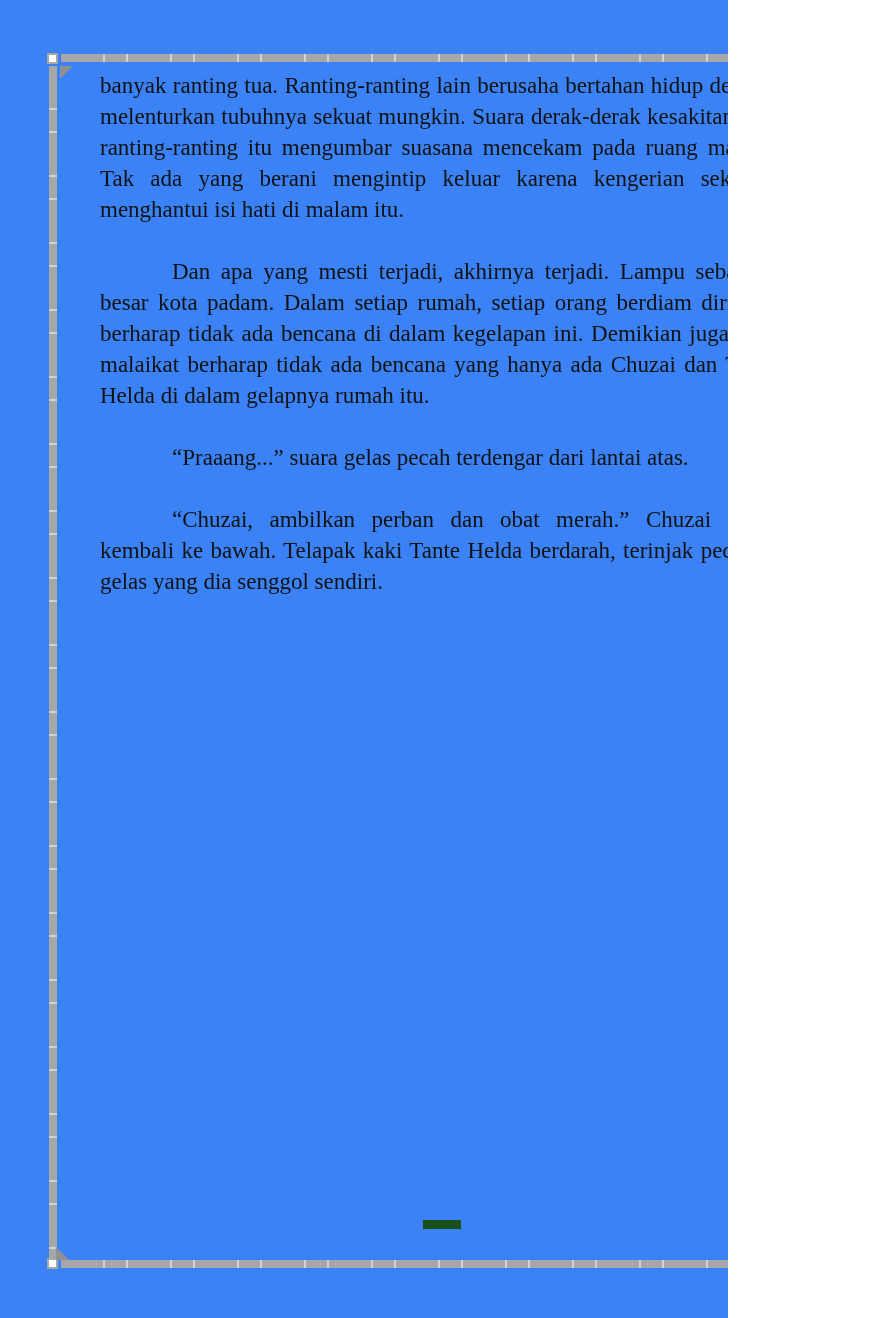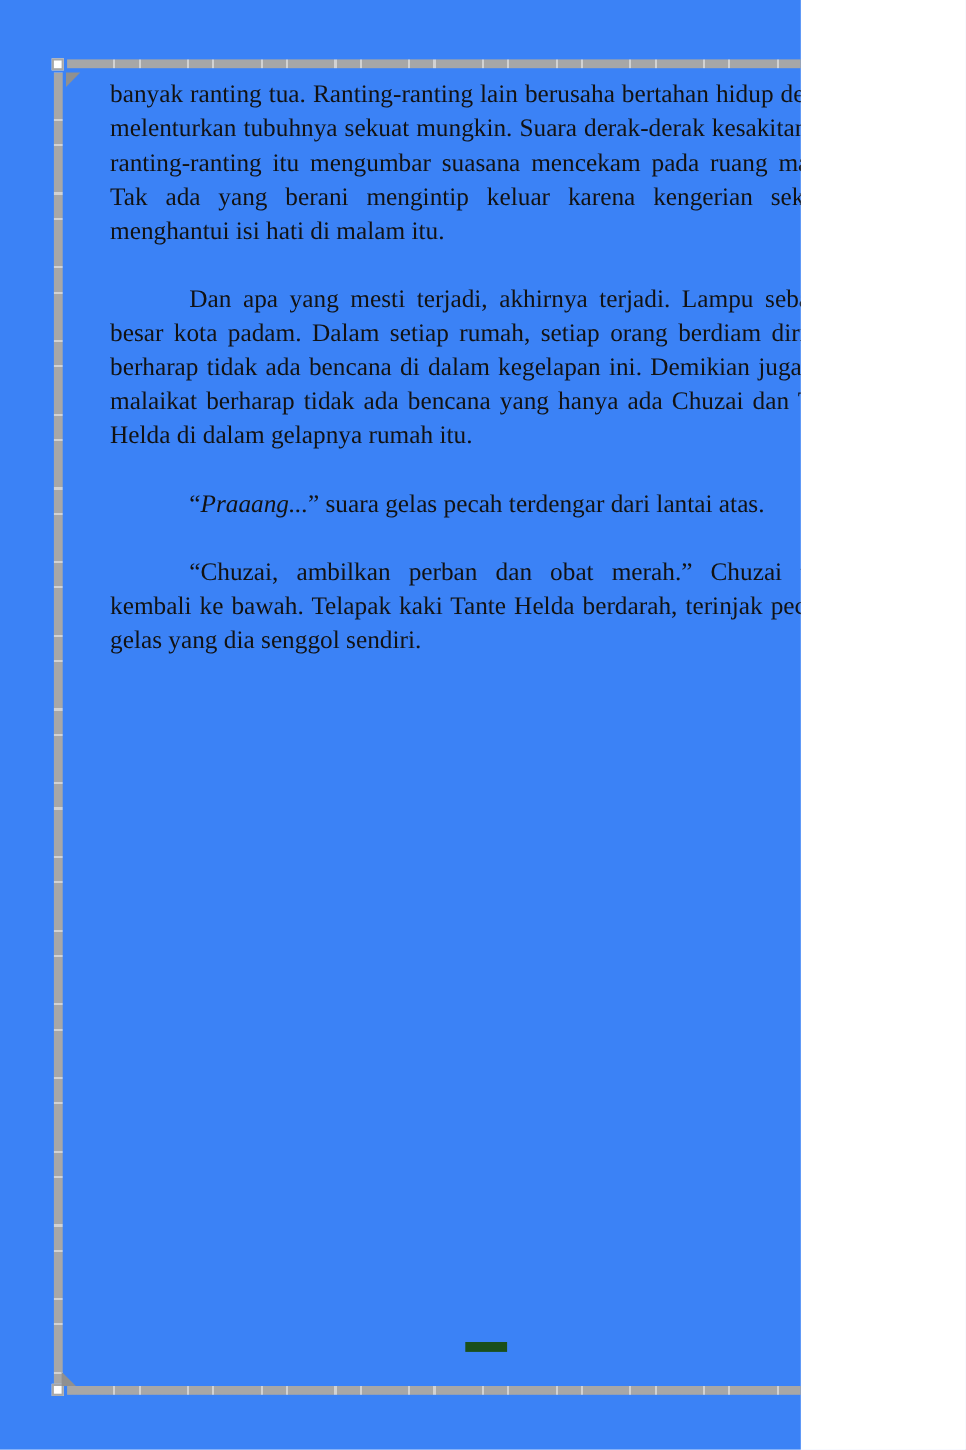--- a/index.html
+++ b/index.html
@@ -55,21 +55,21 @@
     left: 100px; top: 70px;
     width: 676px;
     font-size: 23px;
     line-height: 31px;
     color: #121212;
     text-align: justify;
   }
   .text-block p { margin: 0; }
   .text-block p.spaced { margin-top: 31px; }
   .text-block p.indent { text-indent: 72px; }
-  .text-block .italic { font-style: italic; }
+  .text-block .italic { }
   
   .section-divider {
     position: absolute;
     left: 423px; top: 1220px;
     width: 38px; height: 9px;
     background: var(--divider-green);
   }
   .page-number {
     position: absolute;
     left: 712px; top: 1207px;

